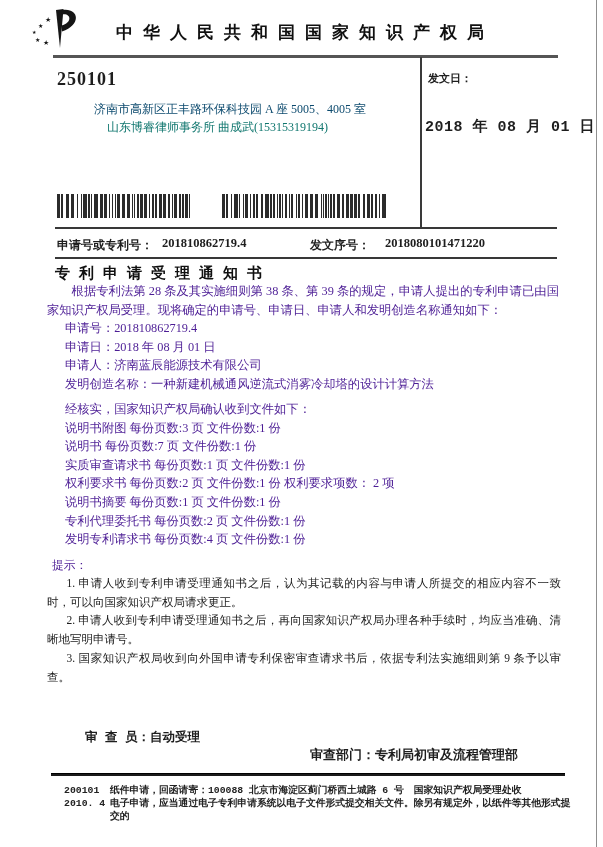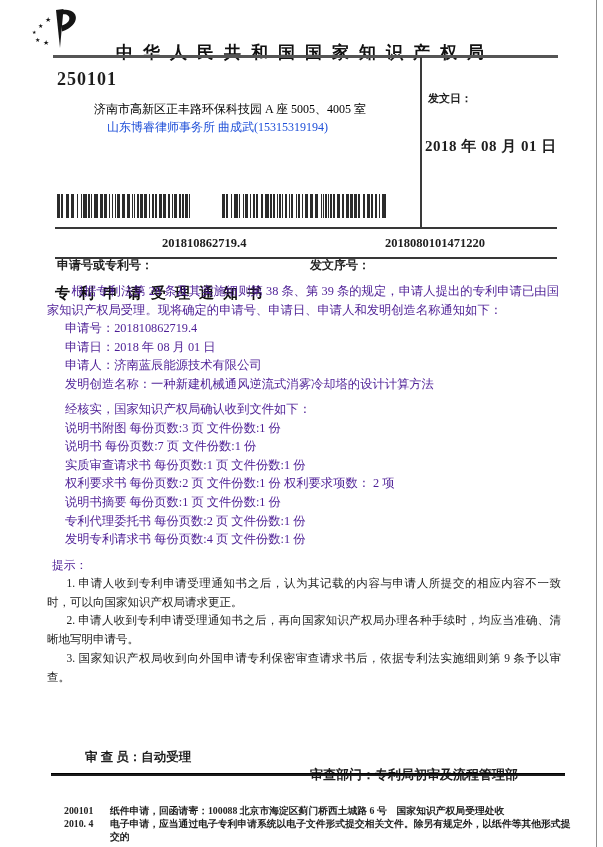--- a/index.html
+++ b/index.html
@@ -3,39 +3,39 @@
 <meta charset="utf-8">
 <style>
   * { margin:0; padding:0; box-sizing:border-box; }
   html,body { background:#e8e8e8; }
   .page {
     position:relative; width:603px; height:847px; margin:0 auto;
     background:#ffffff; overflow:hidden; color:#1e1e1e;
     font-family:"Liberation Serif","DejaVu Serif",serif;
   }
   .abs { position:absolute; }
-  .hei { font-family:Liberation Serif, serif;margin-top:20px; }
+  .hei { font-family:Liberation Mono, monospace; }
   .serifnum { font-family:"Liberation Serif","DejaVu Serif",serif; }
 
   .edge-line { left:596px; top:0; width:1px; height:847px; background:#8f8f8f; }
 
   .logo { left:25px; top:4px; width:75px; height:52px; }
 
   .org-title {
     left:116px; top:21px; width:400px;
     font-size:17px; font-weight:bold; letter-spacing:10px;
     color:#101010; white-space:nowrap;
   }
   .header-rule { left:53px; top:55px; width:505px; height:3px; background:#555555; }
 
   .box-vline { left:420px; top:57px; width:2px; height:171px; background:#3a3a3a; }
 
   .postcode { left:57px; top:69px; font-size:18px; font-weight:bold; letter-spacing:1px; }
-  .addr1 { left:94px; top:101px; font-size:12px; color:#000000; }
-  .addr2 { left:107px; top:119px; font-size:12px; color:#1d4ed8; }
+  .addr1 { left:94px; top:101px; font-size:12px; color:#0c4a6e; }
+  .addr2 { left:107px; top:119px; font-size:12px; color:#0f766e; }
 
   .dispatch-label { left:428px; top:71px; font-size:11px; font-weight:bold;text-align:right; }
   .dispatch-date { left:425px; top:117px; font-size:15px; font-weight:bold; letter-spacing:0.5px; }
 
   .barcode1 { left:57px; top:194px; }
   .barcode2 { left:222px; top:194px; }
 
   .rule-mid1 { left:55px; top:227px; width:502px; height:2px; background:#383838; }
   .rule-mid2 { left:55px; top:257px; width:502px; height:2px; background:#383838; }
 

